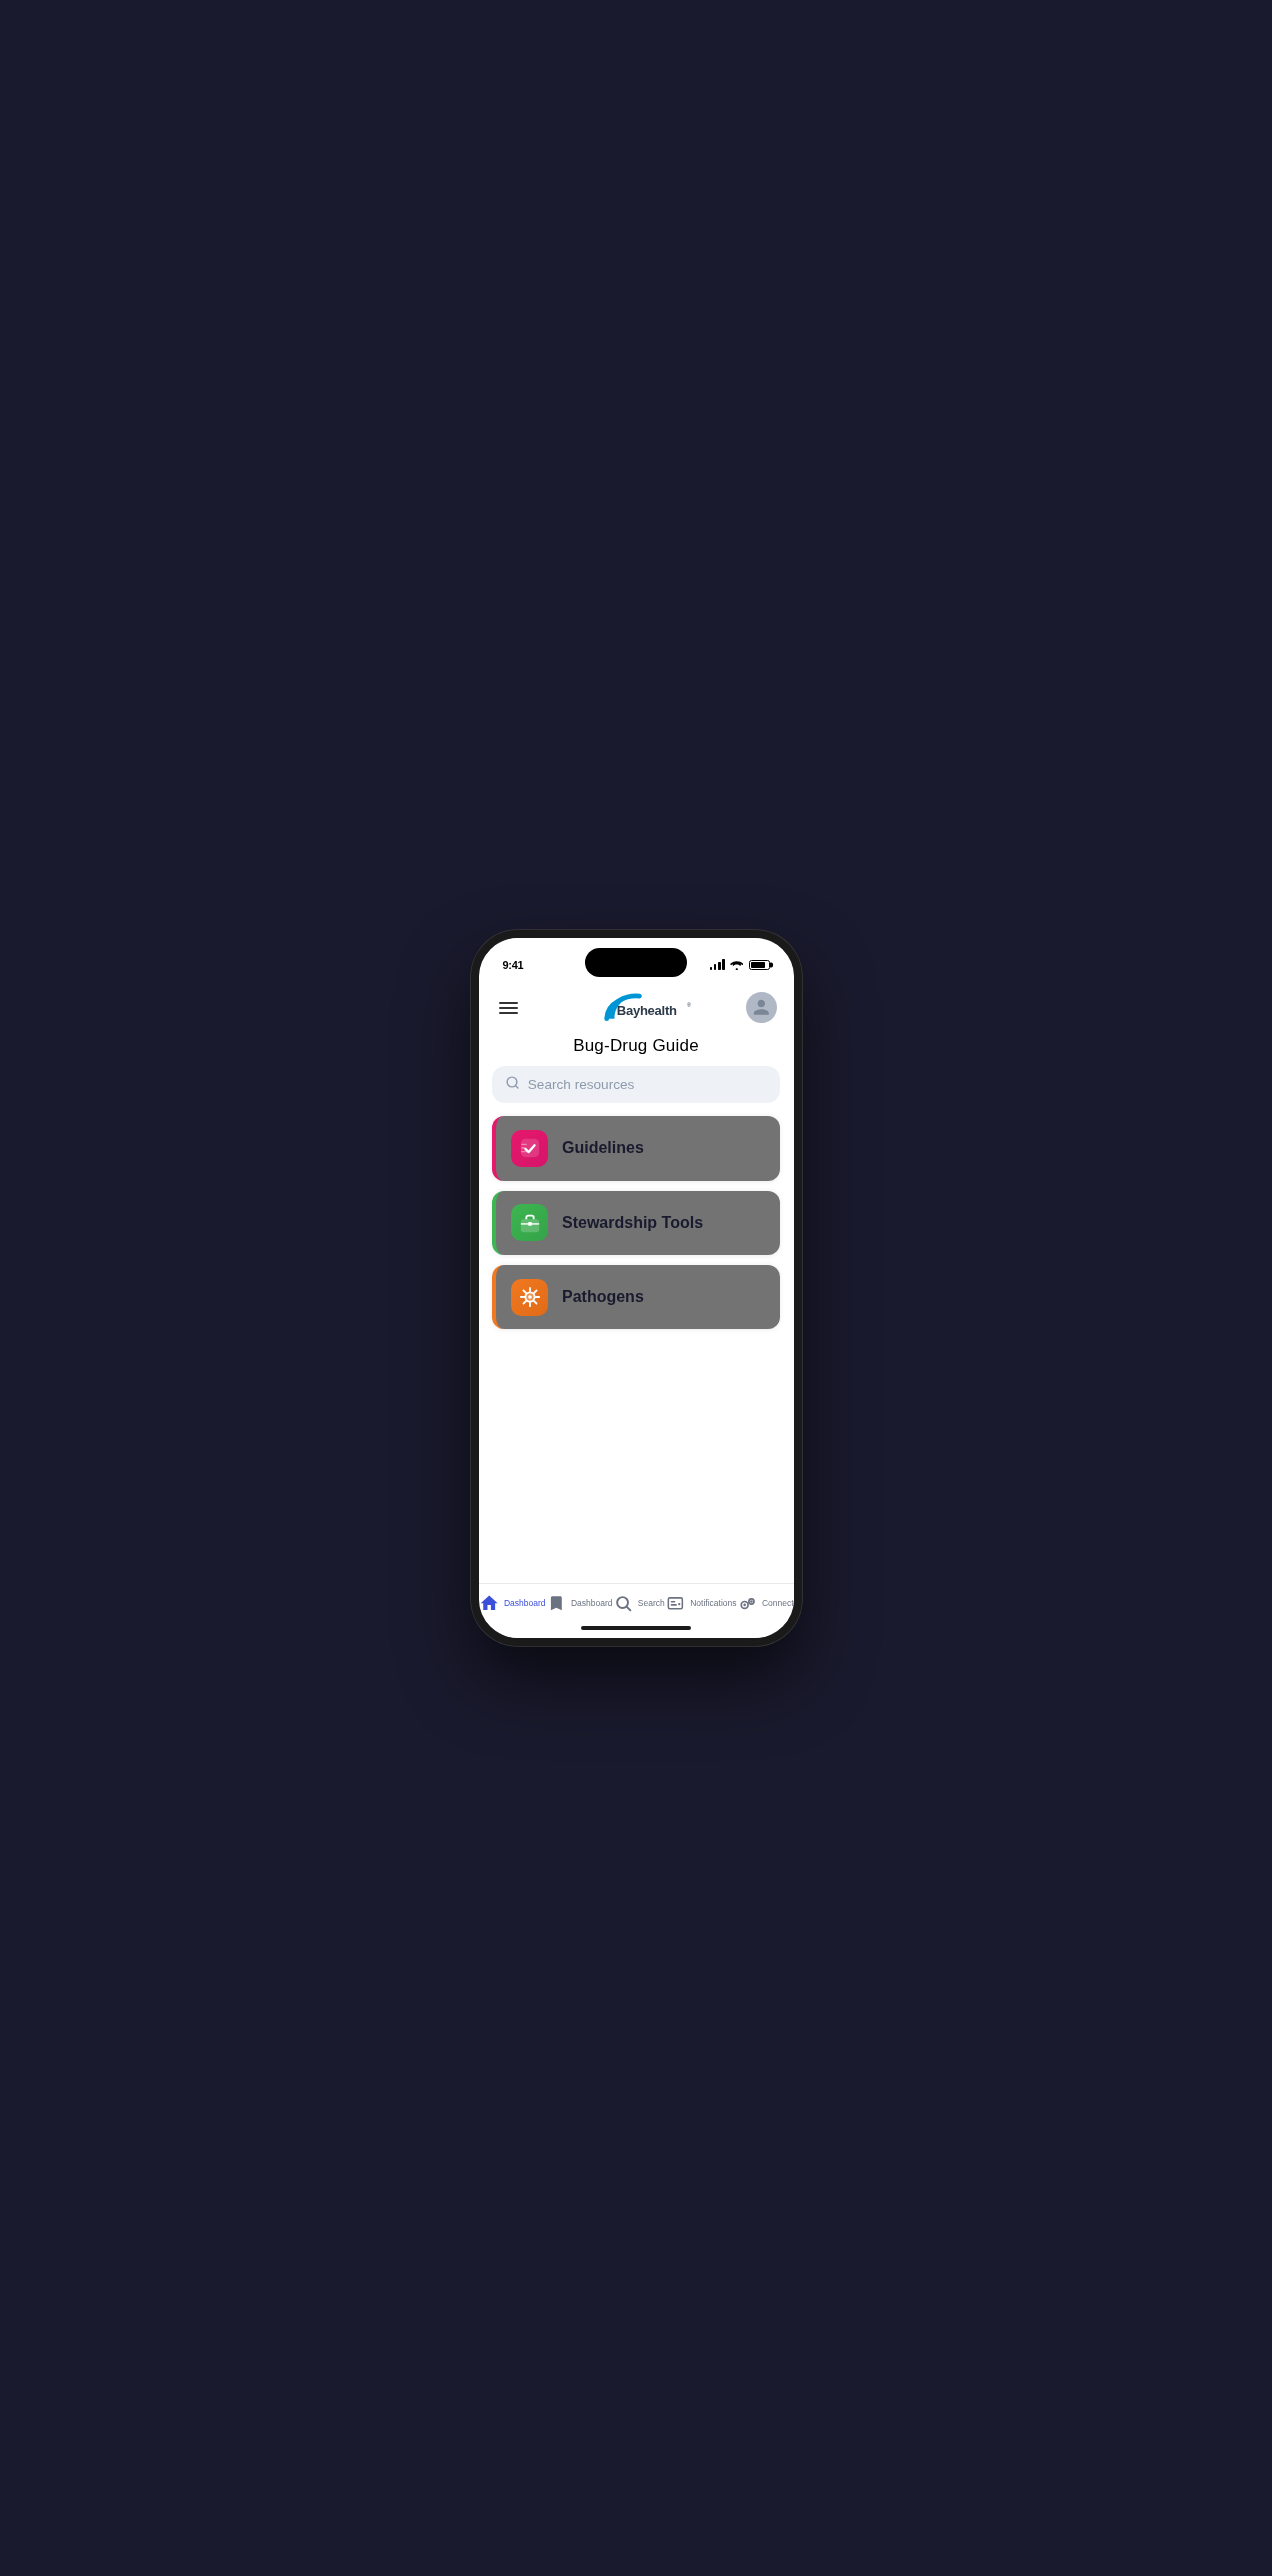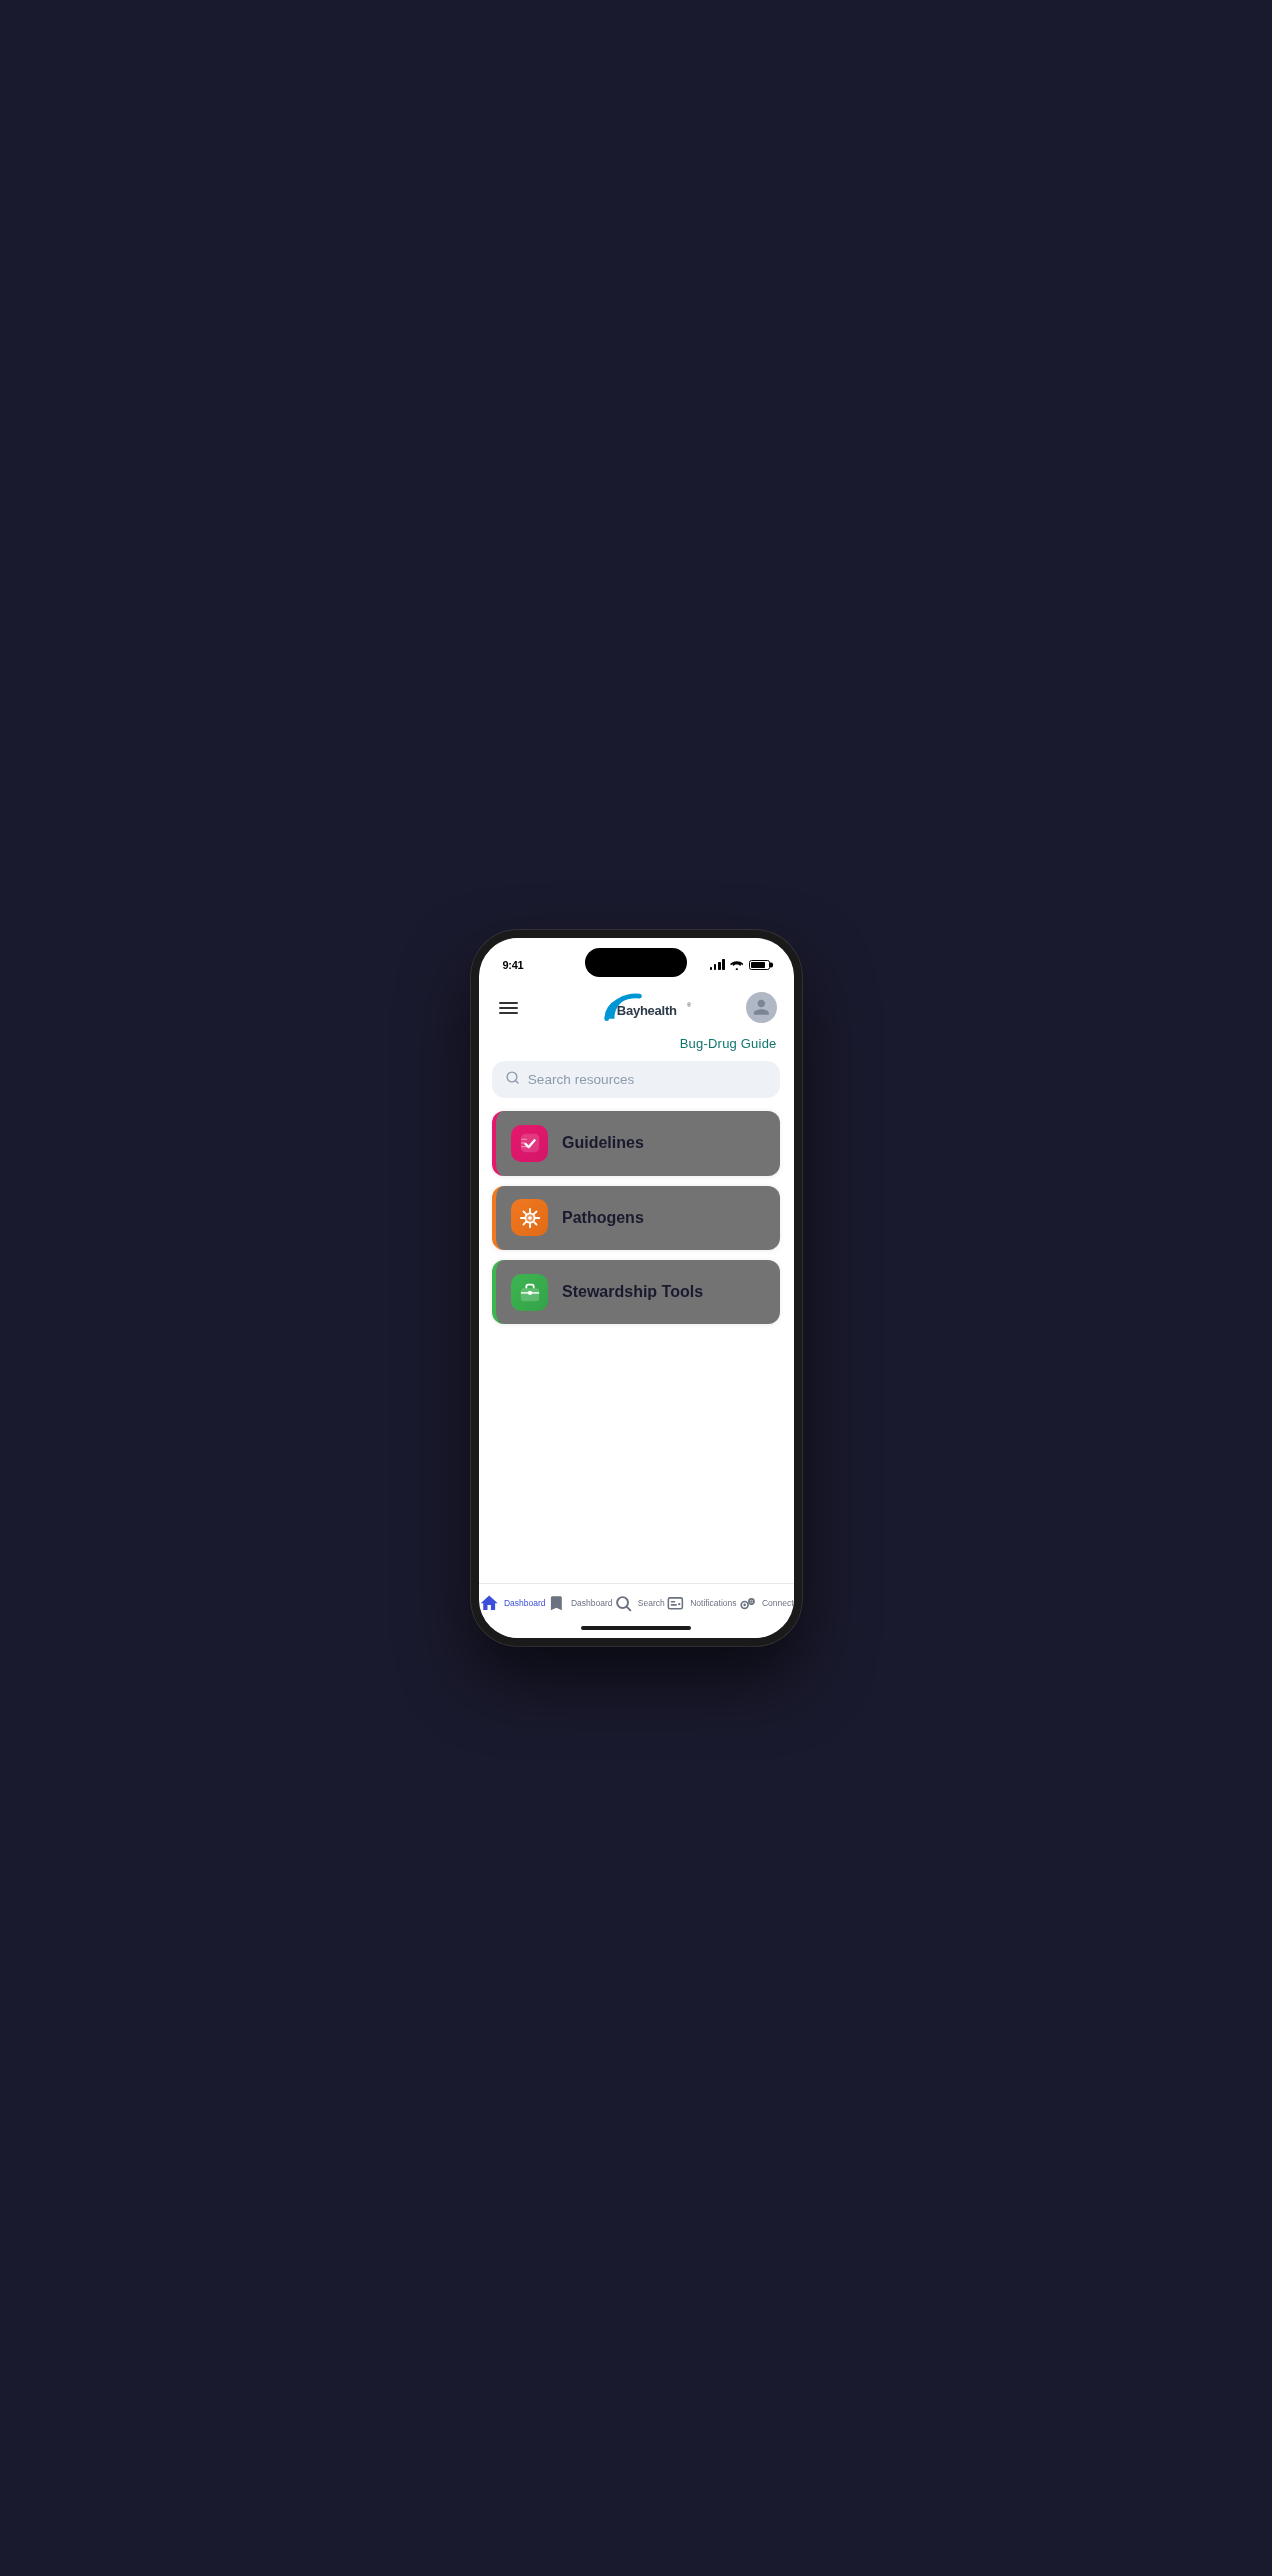--- a/index.html
+++ b/index.html
@@ -191,24 +191,24 @@
       cursor: pointer;
     }
     .profile-icon svg {
       width: 18.7px;
       height: 18.7px;
       fill: #7a8696;
     }
 
     
     .app-title {
-      text-align: right;
-      font-size: 13px;
+      text-align: center;
+      font-size: 17px;
       font-weight: 400;
-      color: #0f766e;
+      color: #000000;
       letter-spacing: 0.2px;
       padding: 3.4px 17px 10.2px;
     }
 
     
     .search-container {
       padding: 0 13.6px 13.6px;
     }
     .search-bar {
       display: flex;
@@ -403,20 +403,33 @@
       <div class="menu-item item-guidelines">
         <div class="menu-item-icon" style="background: linear-gradient(135deg, #e6186c, #d4156a);">
 
           <svg width="22" height="22" viewBox="0 0 24 24" fill="none">
             <rect x="2" y="2" width="20" height="20" rx="5" fill="rgba(255,255,255,0.15)"></rect>
             <path d="M7 13l3.5 3.5L17 9" stroke="white" stroke-width="2.5" stroke-linecap="round" stroke-linejoin="round"></path>
             <path d="M3 8h5M3 12h3M3 16h5" stroke="rgba(255,255,255,0.4)" stroke-width="1.5" stroke-linecap="round"></path>
           </svg>
         </div>
         <span class="menu-item-label">Guidelines</span>
+      </div>
+
+      <div class="menu-item item-stewardship">
+        <div class="menu-item-icon" style="background: linear-gradient(135deg, #3db551, #34a348);">
+
+          <svg width="22" height="22" viewBox="0 0 24 24" fill="none">
+            <rect x="2" y="8" width="20" height="14" rx="3" fill="rgba(255,255,255,0.2)"></rect>
+            <path d="M8 8V6a2 2 0 0 1 2-2h4a2 2 0 0 1 2 2v2" stroke="white" stroke-width="2" fill="none"></path>
+            <path d="M2 13h20" stroke="white" stroke-width="1.5"></path>
+            <rect x="10" y="11" width="4" height="4" rx="1" fill="white"></rect>
+          </svg>
+        </div>
+        <span class="menu-item-label">Stewardship Tools</span>
       </div>
 
       <div class="menu-item item-pathogens">
         <div class="menu-item-icon" style="background: linear-gradient(135deg, #f07820, #e06b18);">
 
           <svg width="22" height="22" viewBox="0 0 24 24" fill="none">
             <circle cx="12" cy="12" r="5" fill="rgba(255,255,255,0.25)"></circle>
             <circle cx="12" cy="12" r="5" stroke="white" stroke-width="2" fill="none"></circle>
 
             <line x1="12" y1="2" x2="12" y2="6" stroke="white" stroke-width="2" stroke-linecap="round"></line>
@@ -426,33 +439,20 @@
             <line x1="4.9" y1="4.9" x2="7.8" y2="7.8" stroke="white" stroke-width="2" stroke-linecap="round"></line>
             <line x1="16.2" y1="16.2" x2="19.1" y2="19.1" stroke="white" stroke-width="2" stroke-linecap="round"></line>
             <line x1="19.1" y1="4.9" x2="16.2" y2="7.8" stroke="white" stroke-width="2" stroke-linecap="round"></line>
             <line x1="7.8" y1="16.2" x2="4.9" y2="19.1" stroke="white" stroke-width="2" stroke-linecap="round"></line>
             <circle cx="12" cy="12" r="2" fill="white"></circle>
           </svg>
         </div>
         <span class="menu-item-label">Pathogens</span>
       </div>
 
-      <div class="menu-item item-stewardship">
-        <div class="menu-item-icon" style="background: linear-gradient(135deg, #3db551, #34a348);">
-
-          <svg width="22" height="22" viewBox="0 0 24 24" fill="none">
-            <rect x="2" y="8" width="20" height="14" rx="3" fill="rgba(255,255,255,0.2)"></rect>
-            <path d="M8 8V6a2 2 0 0 1 2-2h4a2 2 0 0 1 2 2v2" stroke="white" stroke-width="2" fill="none"></path>
-            <path d="M2 13h20" stroke="white" stroke-width="1.5"></path>
-            <rect x="10" y="11" width="4" height="4" rx="1" fill="white"></rect>
-          </svg>
-        </div>
-        <span class="menu-item-label">Stewardship Tools</span>
-      </div>
-
     </div>
 
     <div class="bottom-nav">
 
       <div class="nav-item">
         <div class="nav-icon active">
           <svg width="20.4" height="20.4" viewBox="0 0 24 24" fill="#3b4fd8">
             <path d="M10 20v-6h4v6h5v-8h3L12 3 2 12h3v8z"></path>
           </svg>
         </div>

